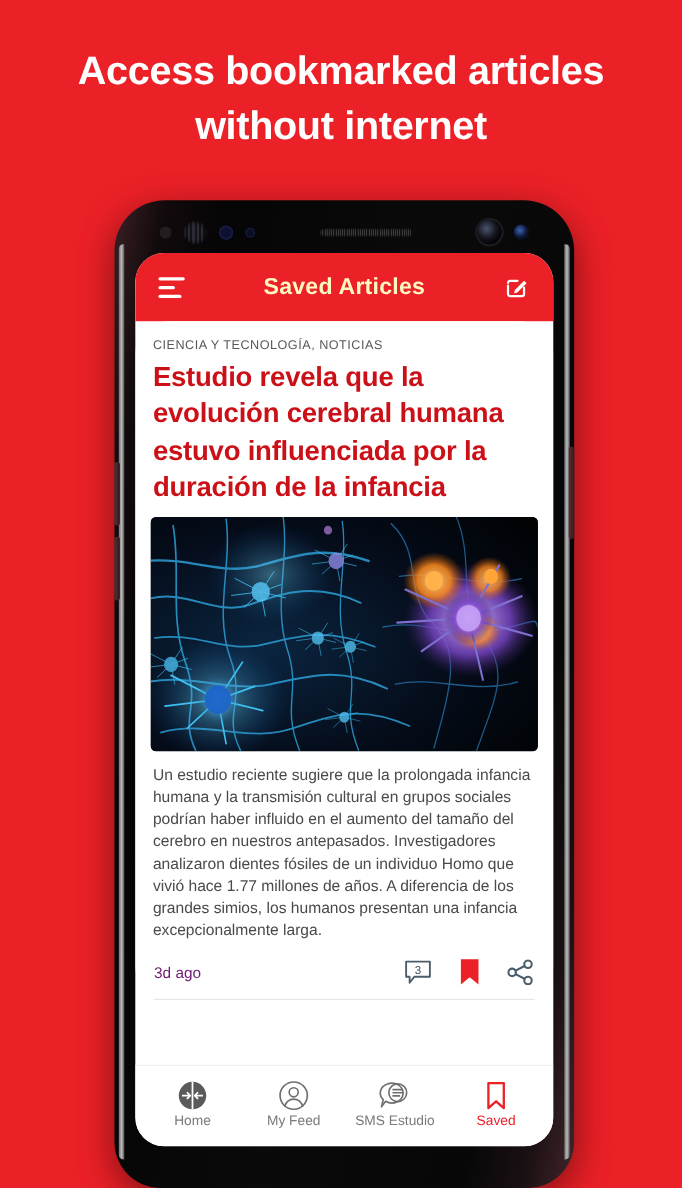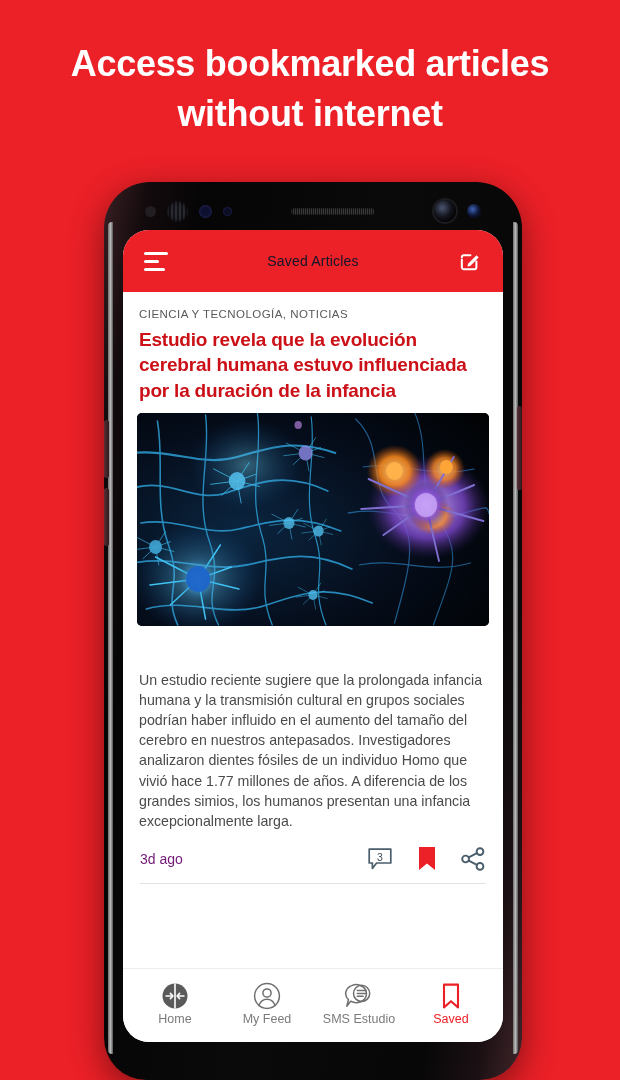--- a/index.html
+++ b/index.html
@@ -88,48 +88,47 @@
     background:radial-gradient(circle at 40% 38%, #3d63b5 0%, #0d1533 52%, #05060f 100%);
   }
 
   
   .appbar {
     height:62px; background:#ec2027;
     display:flex; align-items:center; justify-content:space-between;
     padding:0 16px;
   }
   .appbar-title {
-    color:#0f172a; font-size:14px; font-weight:normal; letter-spacing:.2px;
+    color:#fef9c3; font-size:21px; font-weight:bold; letter-spacing:.2px;
   }
   .icon-btn { width:34px; height:34px; display:flex; align-items:center; justify-content:center; cursor:pointer; }
   .hamburger { width:24px; display:flex; flex-direction:column; gap:5px; }
   .hamburger i { display:block; height:3px; border-radius:2px; background:#fff; }
   .hamburger i:nth-child(1){ width:24px; }
   .hamburger i:nth-child(2){ width:15px; }
   .hamburger i:nth-child(3){ width:21px; }
 
   
   .content { background:#fff; padding:0 14px;border-radius:30px; }
   .category {
     color:#595959; font-size:11.5px; letter-spacing:.45px;
     padding:16px 2px 7px 2px;
   }
   .headline {
-    color:#cc1017; font-size:19px; font-weight:bold;
+    color:#cc1017; font-size:25px; font-weight:bold;
     line-height:1.33; padding:0 2px 10px 2px; letter-spacing:-0.2px;
   }
   .hero {
     width:100%; height:213px; border-radius:5px; overflow:hidden;
     position:relative; background:#03060d;
   }
   .hero svg { display:block; width:100%; height:100%; }
   .body-text {
     color:#4a4a4a; font-size:14.2px; line-height:1.42;
     padding:12px 2px 0 2px;
-    margin-top:32px;
   }
   .actions {
     display:flex; align-items:center; justify-content:space-between;
     padding:15px 3px 12px 3px;
   }
   .timestamp { color:#701a75; font-size:14px; }
   .action-icons { display:flex; align-items:center; gap:25px; }
   .comment-wrap { position:relative; width:26px; height:24px; cursor:pointer; }
   .comment-count {
     position:absolute; inset:0; display:flex; align-items:center; justify-content:center;

